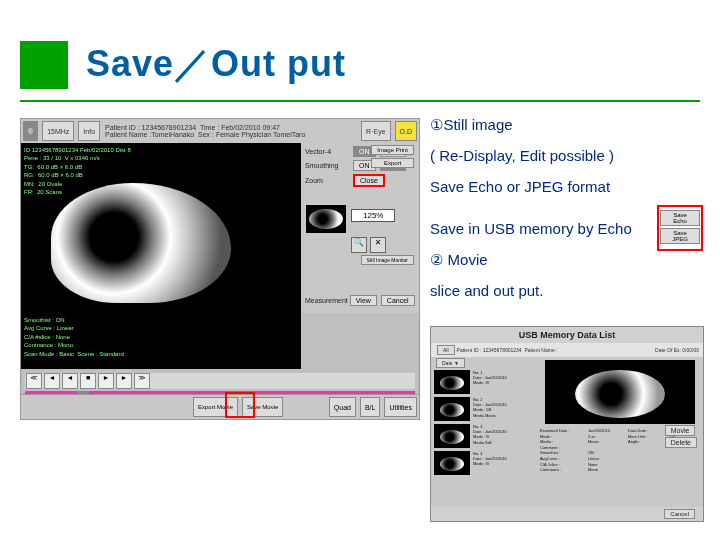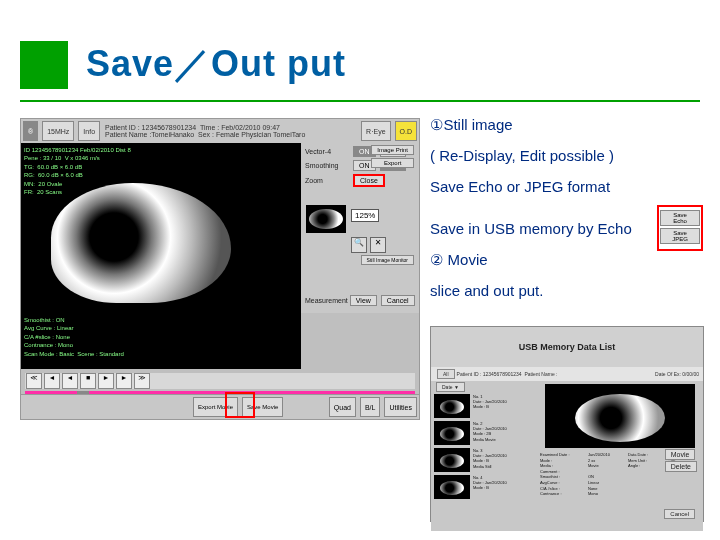--- a/index.html
+++ b/index.html
@@ -16,36 +16,36 @@
   .eye{position:absolute;left:0;top:24px;width:280px;height:170px;overflow:hidden}
   .eyeblob{position:absolute;left:30px;top:40px;width:180px;height:120px;border-radius:50% 60% 50% 40%;background:radial-gradient(circle at 35% 45%,#000 0 18%,#777 28%,#fff 42%,#bbb 58%,#555 80%)}
   .rightpanel{position:absolute;left:280px;top:24px;right:0;height:170px;background:#c8c8c8}
   .rp-row{display:flex;margin:3px 4px;align-items:center}
   .rp-lbl{font-size:7px;width:46px;color:#222}
   .pill{font-size:7px;background:#ddd;border:1px solid #888;padding:1px 5px;margin:0 2px}
   .pill.on{background:#888;color:#fff}
   .redbx{border:2px solid red}
   .zoom-thumb{position:absolute;left:285px;top:86px;width:40px;height:28px;background:#000}
   .zoom-eye{position:absolute;left:288px;top:90px;width:34px;height:20px;border-radius:50%;background:radial-gradient(circle at 40% 50%,#000 0 20%,#888 50%,#fff 70%)}
-  .zoompct{position:absolute;left:330px;top:90px;font-size:8px;background:#fff;border:1px solid #555;padding:1px 3px}
+  .zoompct{position:absolute;left:330px;top:90px;font-size:8px;background:#fff;border:1px solid #555;padding:1px 11px}
   .zx{position:absolute;left:330px;top:118px;display:flex}
   .sq2{width:14px;height:14px;background:#ddd;border:1px solid #666;margin-right:3px;font-size:8px;text-align:center}
   .save-grp{position:absolute;left:356px;top:62px;width:40px;height:40px}
   .save-grp .pill{display:block;margin:2px 0;text-align:center;font-size:6px}
   .r2{border:2px solid red;padding:1px}
   .bottom-meta{position:absolute;left:0;top:194px;width:280px;height:56px;background:#000;color:#8f8;font-size:6px;padding:3px;box-sizing:border-box;line-height:1.4}
   .timeline{position:absolute;left:4px;right:4px;top:254px;height:16px;background:#d8d8d8;display:flex;align-items:center}
   .tl-btn{width:14px;height:14px;background:#eee;border:1px solid #888;margin:0 1px;font-size:7px;text-align:center}
   .pinkbar{position:absolute;left:4px;right:4px;top:272px;height:10px;background:#ff2ea8}
   .pinkbar::after{content:"";position:absolute;left:52px;top:0;width:12px;height:10px;background:#888}
   .bbar{position:absolute;left:0;right:0;bottom:0;height:24px;background:#c8c8c8;border-top:1px solid #999;display:flex;align-items:center;font-size:7px}
   .r3{position:absolute;left:204px;bottom:1px;width:26px;height:22px;border:2px solid red}
   .rtxt{position:absolute;left:430px;top:110px;width:270px;font-size:15px;line-height:2.05;color:#002b80;font-weight:500}
   .usb{position:absolute;left:430px;top:326px;width:272px;height:194px;background:#d0d0d0;border:1px solid #888;font-size:6px;color:#222}
-  .usb-ttl{text-align:center;font-size:9px;font-weight:bold;padding:15px 0}
+  .usb-ttl{text-align:center;font-size:9px;font-weight:bold;padding:3px 0}
   .usb-top{height:14px;background:#e4e4e4;display:flex;align-items:center;padding:0 4px;font-size:5px;color:#333}
   .usb-body{display:flex;height:150px}
   .usb-l{width:100px;background:#c8c8c8;padding:3px;overflow:hidden}
   .thumb{display:flex;margin-bottom:3px}
   .thumb-img{width:36px;height:24px;background:#000;position:relative;margin-right:3px}
   .thumb-img::after{content:"";position:absolute;left:6px;top:6px;width:24px;height:14px;border-radius:50%;background:radial-gradient(circle at 40% 50%,#000 0 25%,#999 55%,#fff 80%)}
   .thumb-txt{font-size:4px;line-height:1.3;color:#111}
   .usb-r{flex:1;background:#c8c8c8;padding:3px;position:relative}
   .big-thumb{width:150px;height:64px;background:#000;position:relative;margin:0 auto}
   .big-thumb::after{content:"";position:absolute;left:30px;top:10px;width:90px;height:48px;border-radius:50%;background:radial-gradient(circle at 40% 50%,#000 0 18%,#777 35%,#fff 55%,#999 80%)}

